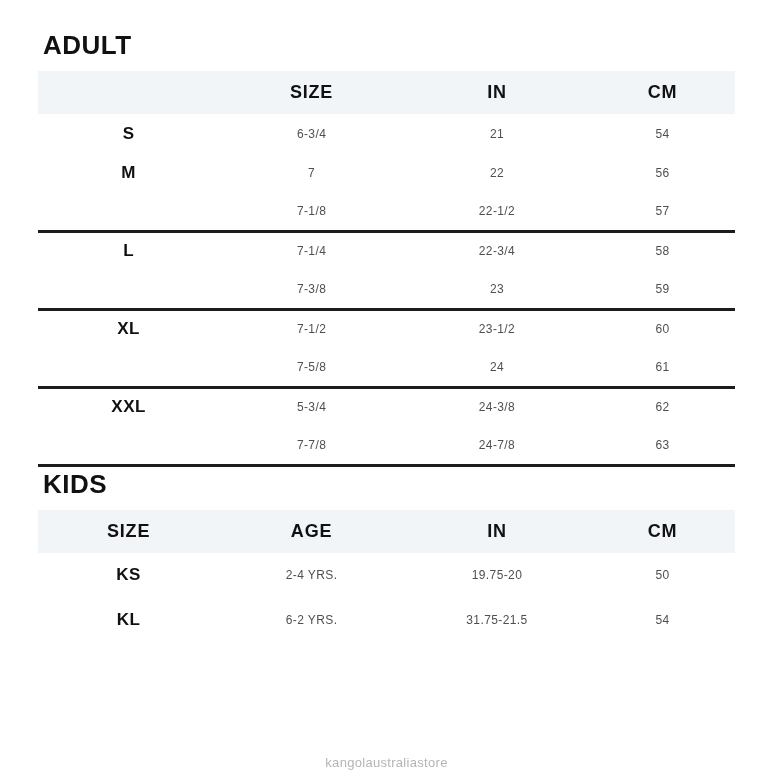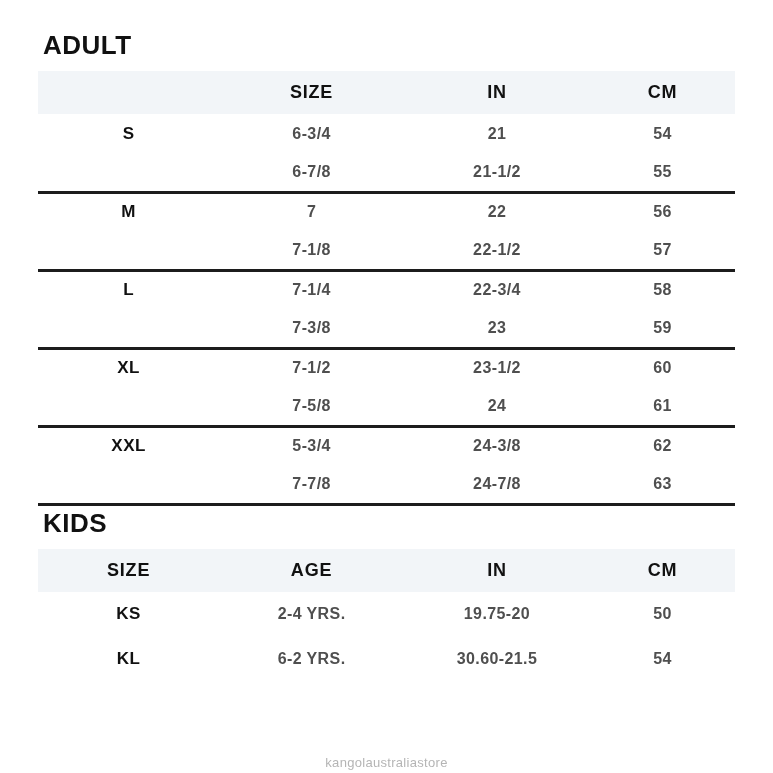--- a/index.html
+++ b/index.html
@@ -37,22 +37,22 @@
     font-weight: 800;
     letter-spacing: 0.8px;
     color: var(--heading-text, #111111);
     text-align: center;
     vertical-align: middle;
   }
   td {
     height: 39px;
     text-align: center;
     vertical-align: middle;
-    font-size: 16px;
-    font-weight: 700;
+    font-size: 12px;
+    font-weight: 400;
     letter-spacing: 0.4px;
     color: var(--cell-text, #4f4f4f);
   }
   td.lbl {
     font-size: 17px;
     font-weight: 800;
     letter-spacing: 0.5px;
     color: var(--heading-text, #111111);
   }
   tr.group-end td {
@@ -92,26 +92,20 @@
         <th>IN</th>
         <th>CM</th>
       </tr>
     </thead>
     <tbody>
       <tr>
         <td class="lbl">S</td>
         <td>6-3/4</td>
         <td>21</td>
         <td>54</td>
-      </tr>
-      <tr class="group-end">
-        <td class="lbl"></td>
-        <td>6-7/8</td>
-        <td>21-1/2</td>
-        <td>55</td>
       </tr>
 
       <tr>
         <td class="lbl">M</td>
         <td>7</td>
         <td>22</td>
         <td>56</td>
       </tr>
       <tr class="group-end">
         <td class="lbl"></td>
@@ -181,21 +175,21 @@
     <tbody>
       <tr>
         <td class="lbl">KS</td>
         <td>2-4 YRS.</td>
         <td>19.75-20</td>
         <td>50</td>
       </tr>
       <tr>
         <td class="lbl">KL</td>
         <td>6-2 YRS.</td>
-        <td>30.60-21.5</td>
+        <td>31.75-21.5</td>
         <td>54</td>
       </tr>
     </tbody>
   </table>
 
   <div class="watermark">kangolaustraliastore</div>
 
 </div>
 
 </body></html>

